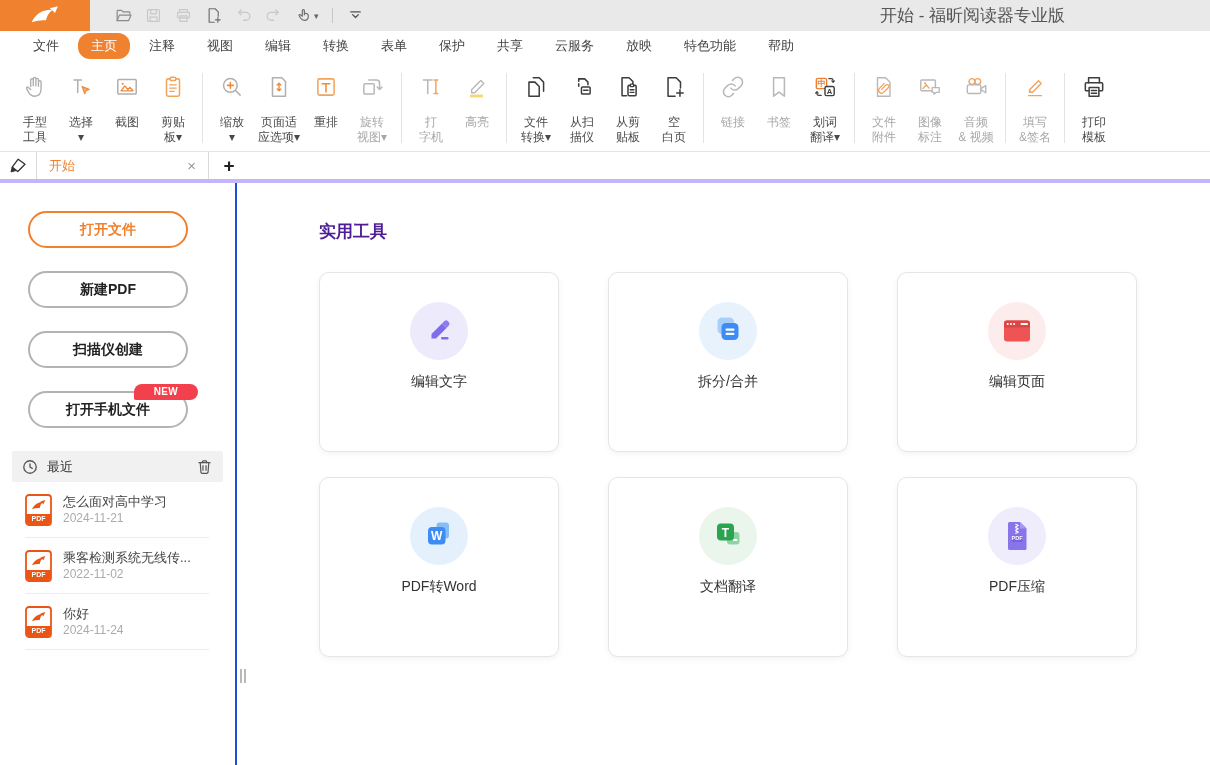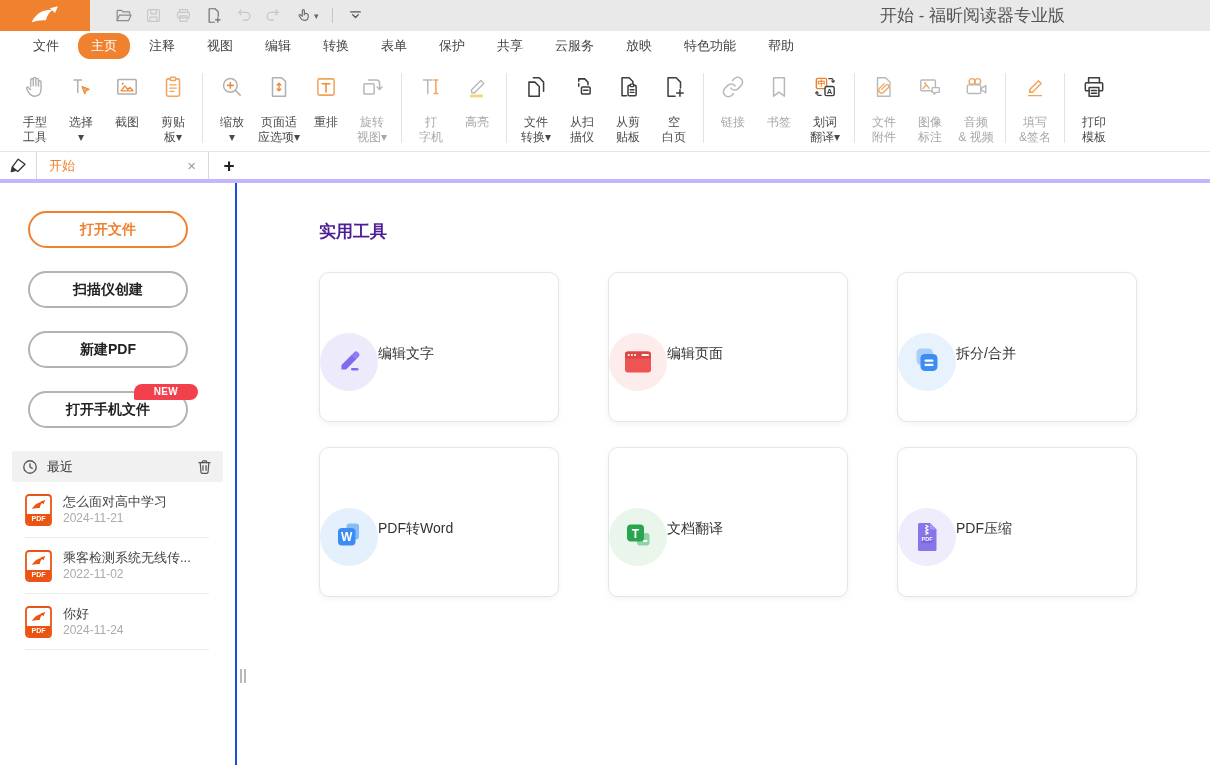--- a/index.html
+++ b/index.html
@@ -51,21 +51,21 @@
   .recent-ic { flex:0 0 auto; margin-right:11px; display:flex; }
   .recent-title { font-size:13px; color:#444; line-height:17px; white-space:nowrap; }
   .recent-date { font-size:12px; color:#ababab; line-height:16px; }
 
   .main { flex:1; position:relative; background:#fff; }
   .splitter { position:absolute; left:3px; top:486px; display:flex; gap:2px; }
   .splitter i { width:2px; height:14px; background:#b9b9b9; }
   .main-inner { padding:29px 0 0 82px; }
   .section-title { font-size:17px; font-weight:bold; color:#4c1d95; margin-bottom:29px;margin-top:8px; }
   .tools-grid { display:grid; grid-template-columns:repeat(3,240px); gap:25px 49px; }
-  .tool-card { height:150px; background:#fff; border:1px solid #e5e5e5; border-radius:10px; box-shadow:0 2px 6px rgba(0,0,0,.05); display:flex; flex-direction:row; align-items:center; cursor:pointer; }
+  .tool-card { height:180px; background:#fff; border:1px solid #e5e5e5; border-radius:10px; box-shadow:0 2px 6px rgba(0,0,0,.05); display:flex; flex-direction:column; align-items:center; cursor:pointer; }
   .tool-circle { width:58px; height:58px; border-radius:50%; margin-top:29px; display:flex; align-items:center; justify-content:center; }
   .tool-label { margin-top:13px; font-size:14px; color:#333; }
   .icn { display:inline-flex; }
   svg { display:block; }
 </style>
 </head>
 <body>
 
 <div class="app">
 
@@ -480,22 +480,22 @@
       <span class="tab-label">开始</span>
       <span class="tab-close">×</span>
     </div>
     <div class="tab-add">+</div>
   </div>
 
   <div class="content">
     <div class="sidebar">
       <div id="side-buttons">
           <button class="side-btn primary">打开文件</button>
+          <button class="side-btn">新建PDF</button>
           <button class="side-btn">扫描仪创建</button>
-          <button class="side-btn">新建PDF</button>
           <button class="side-btn">打开手机文件<span class="badge">NEW</span></button>
         </div>
       <div class="recent-header">
         <span class="icn">
             <svg width="16" height="16" viewBox="0 0 18 18" fill="none" stroke-linecap="round" stroke-linejoin="round">
               <circle cx="9" cy="9" r="7" stroke="#555" stroke-width="1.5"></circle>
               <path d="M9 5.5V9l2.5 1.5" stroke="#555" stroke-width="1.5"></path>
             </svg>
           </span>
         <span class="hdr-lbl">最近</span>
@@ -569,42 +569,42 @@
               <div class="tool-circle" style="background: rgb(237, 235, 251);">
                 <svg width="56" height="56" viewBox="0 0 56 56" fill="none" stroke-linecap="round" stroke-linejoin="round">
                   <path d="M20.5 31L31 20.5l4.5 4.5L25 35.5h-4.5z" fill="#7e6cee"></path>
                   <path d="M31 20.5l2.2-2.2a2.6 2.6 0 0 1 3.7 0l.8.8a2.6 2.6 0 0 1 0 3.7l-2.2 2.2z" fill="#8d7bf3"></path>
                   <rect x="30" y="34" width="7.5" height="2.6" rx="1.3" fill="#7e6cee"></rect>
                 </svg>
               </div>
               <div class="tool-label">编辑文字</div>
             </div>
             <div class="tool-card">
+              <div class="tool-circle" style="background: rgb(231, 242, 253);">
+                <svg width="56" height="56" viewBox="0 0 56 56" fill="none" stroke-linecap="round" stroke-linejoin="round">
+                  <rect x="17.5" y="14.5" width="16.5" height="16.5" rx="4.5" fill="#a9cef9"></rect>
+                  <rect x="21.5" y="20" width="17" height="17" rx="4.5" fill="#3d8cf4"></rect>
+                  <rect x="25.5" y="25.5" width="9" height="2.3" rx="1.1" fill="#fff"></rect>
+                  <rect x="25.5" y="29.8" width="9" height="2.3" rx="1.1" fill="#fff"></rect>
+                </svg>
+              </div>
+              <div class="tool-label">拆分/合并</div>
+            </div>
+            <div class="tool-card">
               <div class="tool-circle" style="background: rgb(253, 236, 236);">
                 <svg width="56" height="56" viewBox="0 0 56 56" fill="none" stroke-linecap="round" stroke-linejoin="round">
                   <rect x="15" y="17.5" width="26" height="21" rx="3" fill="#ee5454"></rect>
                   <path d="M15 20.5a3 3 0 0 1 3-3h20a3 3 0 0 1 3 3v4H15z" fill="#dd4444"></path>
                   <circle cx="18.7" cy="21" r="1.1" fill="#fff"></circle>
                   <circle cx="21.9" cy="21" r="1.1" fill="#fff"></circle>
                   <circle cx="25.1" cy="21" r="1.1" fill="#fff"></circle>
                   <rect x="31.5" y="19.9" width="7.5" height="2.2" rx="1.1" fill="#fff"></rect>
                 </svg>
               </div>
               <div class="tool-label">编辑页面</div>
-            </div>
-            <div class="tool-card">
-              <div class="tool-circle" style="background: rgb(231, 242, 253);">
-                <svg width="56" height="56" viewBox="0 0 56 56" fill="none" stroke-linecap="round" stroke-linejoin="round">
-                  <rect x="17.5" y="14.5" width="16.5" height="16.5" rx="4.5" fill="#a9cef9"></rect>
-                  <rect x="21.5" y="20" width="17" height="17" rx="4.5" fill="#3d8cf4"></rect>
-                  <rect x="25.5" y="25.5" width="9" height="2.3" rx="1.1" fill="#fff"></rect>
-                  <rect x="25.5" y="29.8" width="9" height="2.3" rx="1.1" fill="#fff"></rect>
-                </svg>
-              </div>
-              <div class="tool-label">拆分/合并</div>
             </div>
             <div class="tool-card">
               <div class="tool-circle" style="background: rgb(228, 241, 253);">
                 <svg width="56" height="56" viewBox="0 0 56 56" fill="none" stroke-linecap="round" stroke-linejoin="round">
                   <rect x="25.5" y="14.5" width="12.5" height="16" rx="3" fill="#85bdf7"></rect>
                   <rect x="17" y="19" width="17.5" height="17.5" rx="4" fill="#3d8cf4"></rect>
                   <text x="25.75" y="32" font-size="12" font-weight="bold" fill="#fff" text-anchor="middle" font-family="Liberation Sans,sans-serif">W</text>
                 </svg>
               </div>
               <div class="tool-label">PDF转Word</div>

